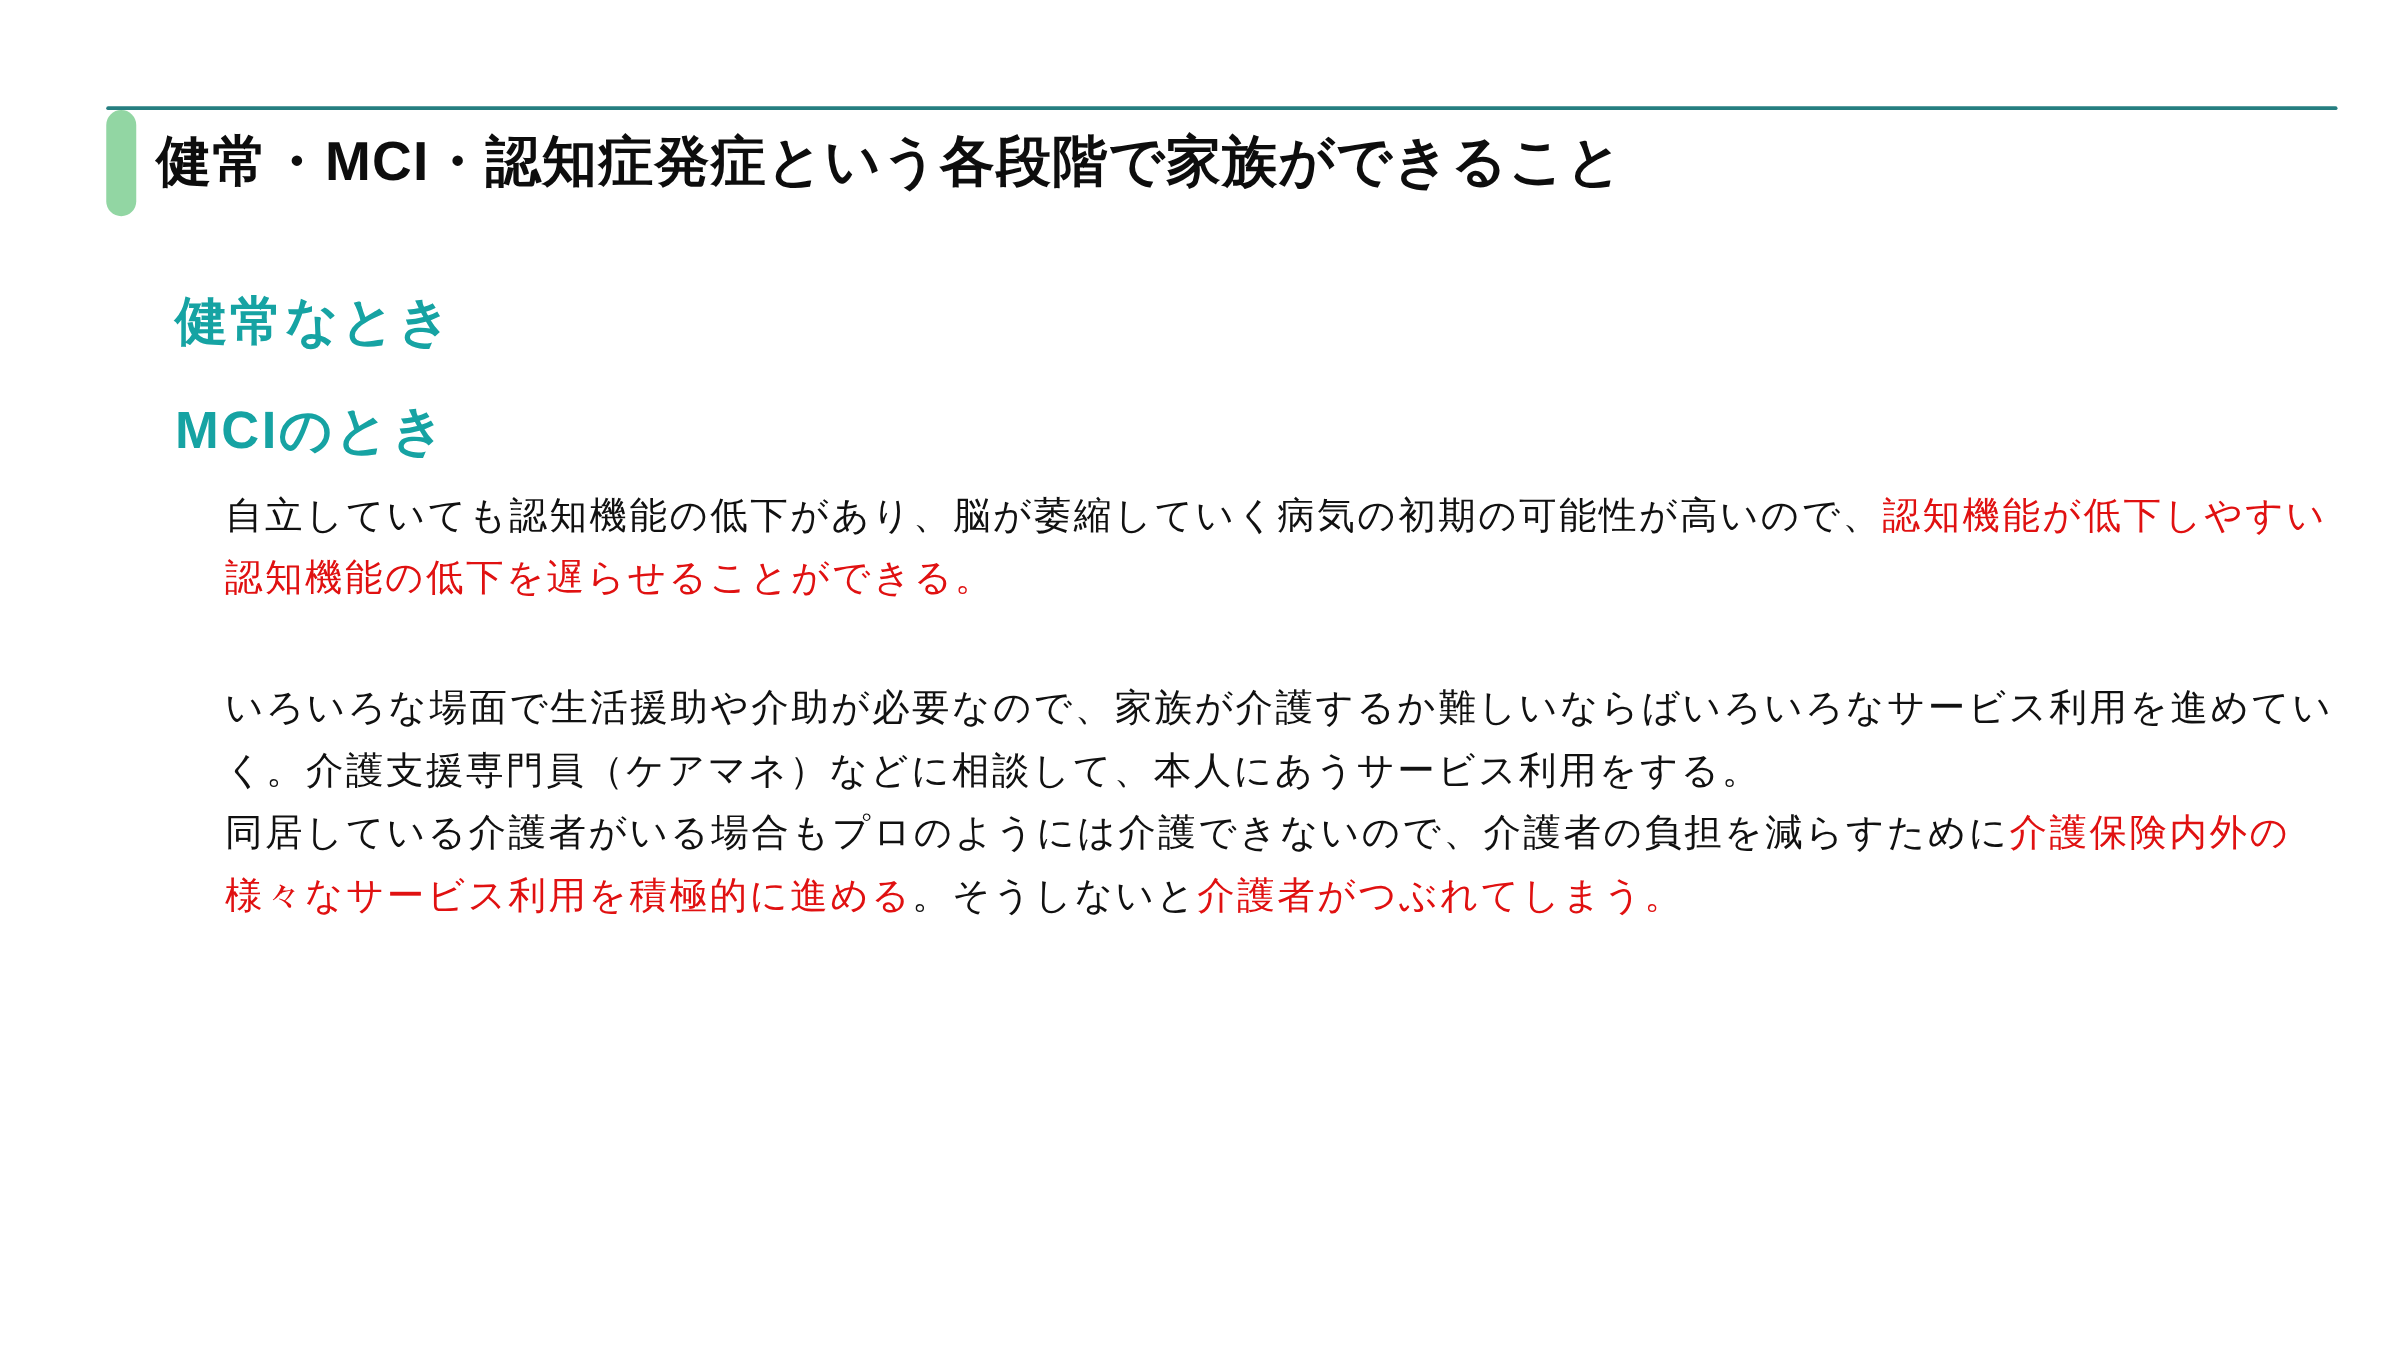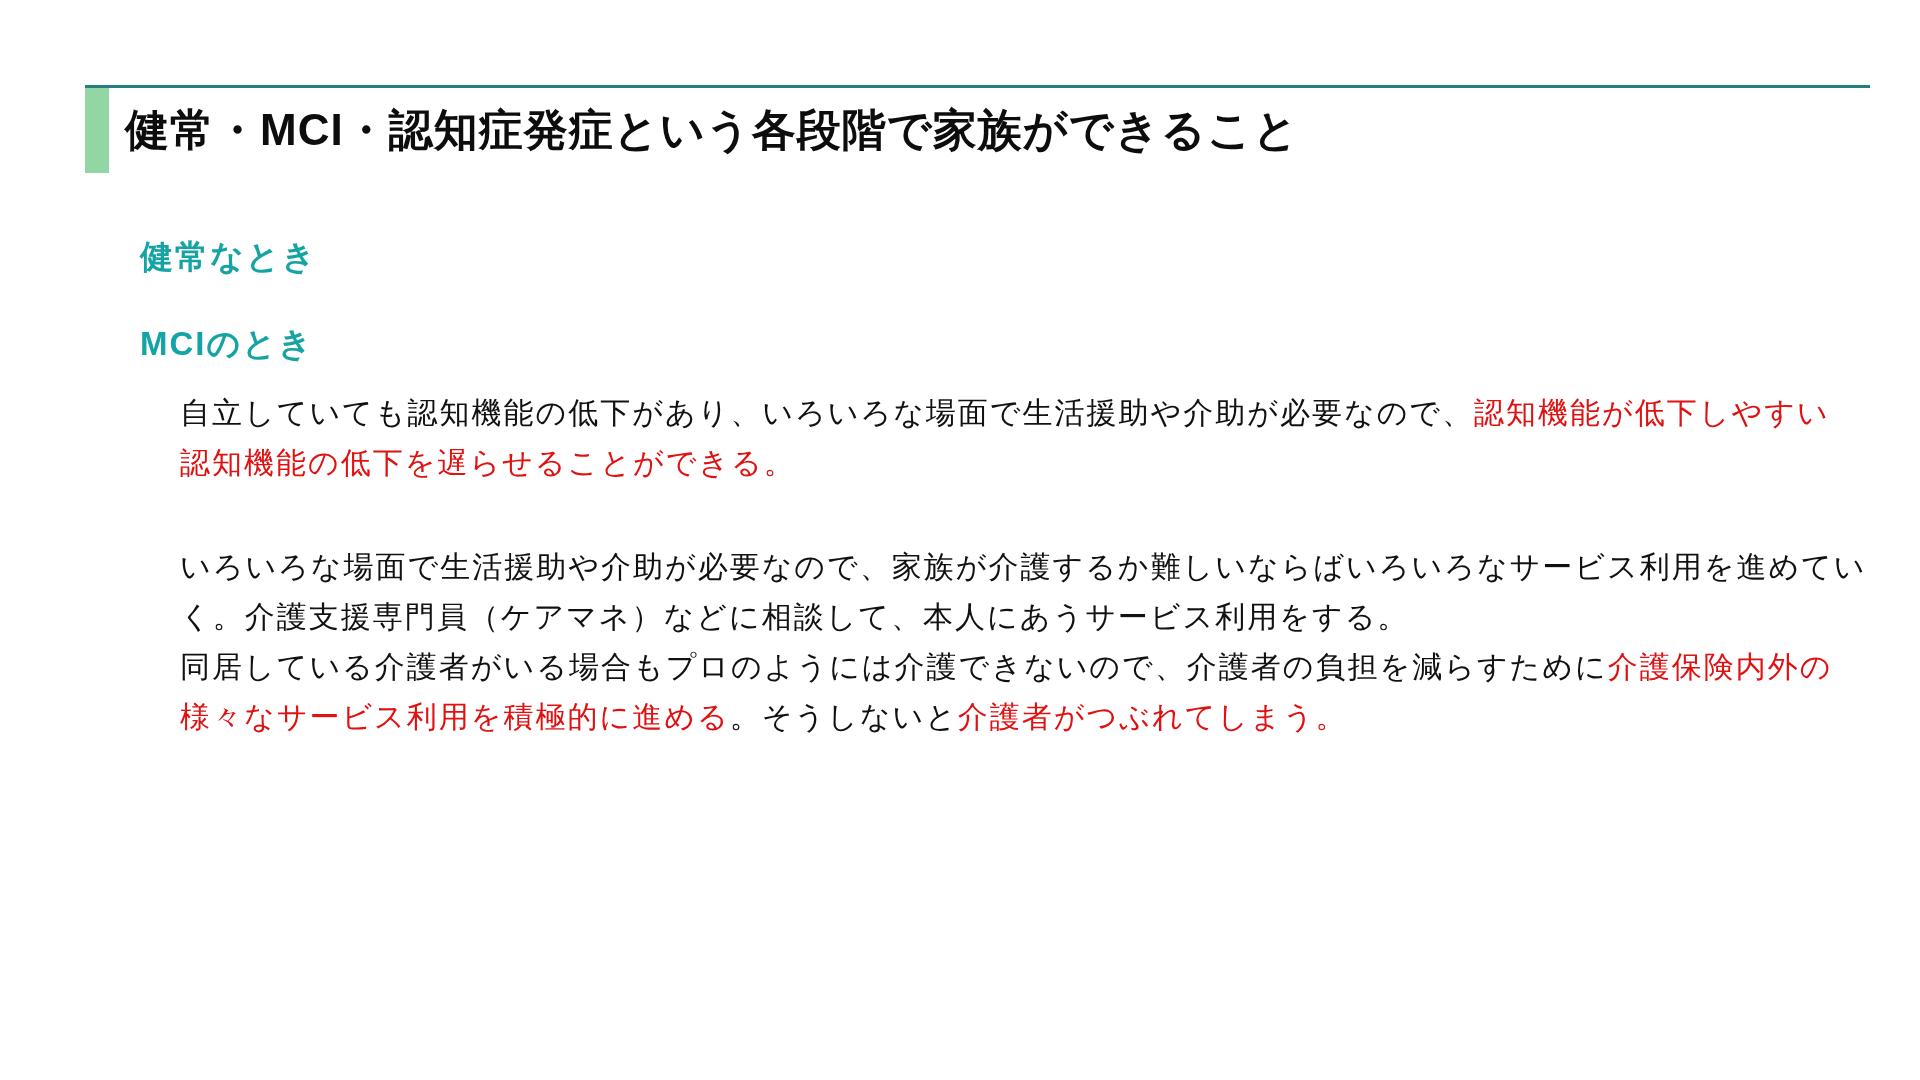--- a/index.html
+++ b/index.html
@@ -2,21 +2,21 @@
 <html lang="ja" style="--teal-heading: #16a3a3; --red-emph: #e01111; --top-rule: #257e80; --bar-green: #92d6a3; --body-black: #111111;"><head>
 <meta charset="utf-8">
 <style>
   :root {
     --teal-heading: #16a3a3;
     --red-emph: #e01111;
     --top-rule: #257e80;
     --bar-green: #92d6a3;
     --body-black: #111111;
   }
-  * { box-sizing: border-box; }
+  * { box-sizing: border-box; border-radius: 16px; }
   html, body { margin: 0; padding: 0; }
   body {
     width: 1920px;
     height: 1080px;
     background: #ffffff;
     font-family: "Liberation Sans", "DejaVu Sans", sans-serif;
     overflow: hidden;
   }
   .slide {
     position: relative;
@@ -56,21 +56,21 @@
   }
   .sections {
     position: absolute;
     top: 240px;
     left: 140px;
     width: 1760px;
   }
   .section { margin: 0 0 54px 0; }
   .section-heading {
     margin: 0 0 28px 0;
-    font-size: 33px;
+    font-size: 42px;
     line-height: 33px;
     font-weight: 700;
     color: var(--teal-heading);
     letter-spacing: 2px;
   }
   .section-body { margin-left: 40px; }
   .body-line {
     font-size: 30px;
     line-height: 50px;
     letter-spacing: 2px;
@@ -92,21 +92,21 @@
       <h1 class="slide-title">健常・MCI・認知症発症という各段階で家族ができること</h1>
     </div>
   </div>
   <div class="sections" id="sections">
       <section class="section">
         <h2 class="section-heading">健常なとき</h2>
       </section>
       <section class="section">
         <h2 class="section-heading">MCIのとき</h2>
         <div class="section-body">
-          <div class="body-line"><span class="seg">自立していても認知機能の低下があり、いろいろな場面で生活援助や介助が必要なので、</span><span class="seg red">認知機能が低下しやすい</span></div>
+          <div class="body-line"><span class="seg">自立していても認知機能の低下があり、脳が萎縮していく病気の初期の可能性が高いので、</span><span class="seg red">認知機能が低下しやすい</span></div>
           <div class="body-line"><span class="seg red">認知機能の低下を遅らせることができる。</span></div>
         </div>
       </section>
       <section class="section">
         <div class="section-body">
           <div class="body-line"><span class="seg">いろいろな場面で生活援助や介助が必要なので、家族が介護するか難しいならばいろいろなサービス利用を進めてい</span></div>
           <div class="body-line"><span class="seg">く。介護支援専門員（ケアマネ）などに相談して、本人にあうサービス利用をする。</span></div>
           <div class="body-line"><span class="seg">同居している介護者がいる場合もプロのようには介護できないので、介護者の負担を減らすために</span><span class="seg red">介護保険内外の</span></div>
           <div class="body-line"><span class="seg red">様々なサービス利用を積極的に進める</span><span class="seg">。そうしないと</span><span class="seg red">介護者がつぶれてしまう。</span></div>
         </div>

